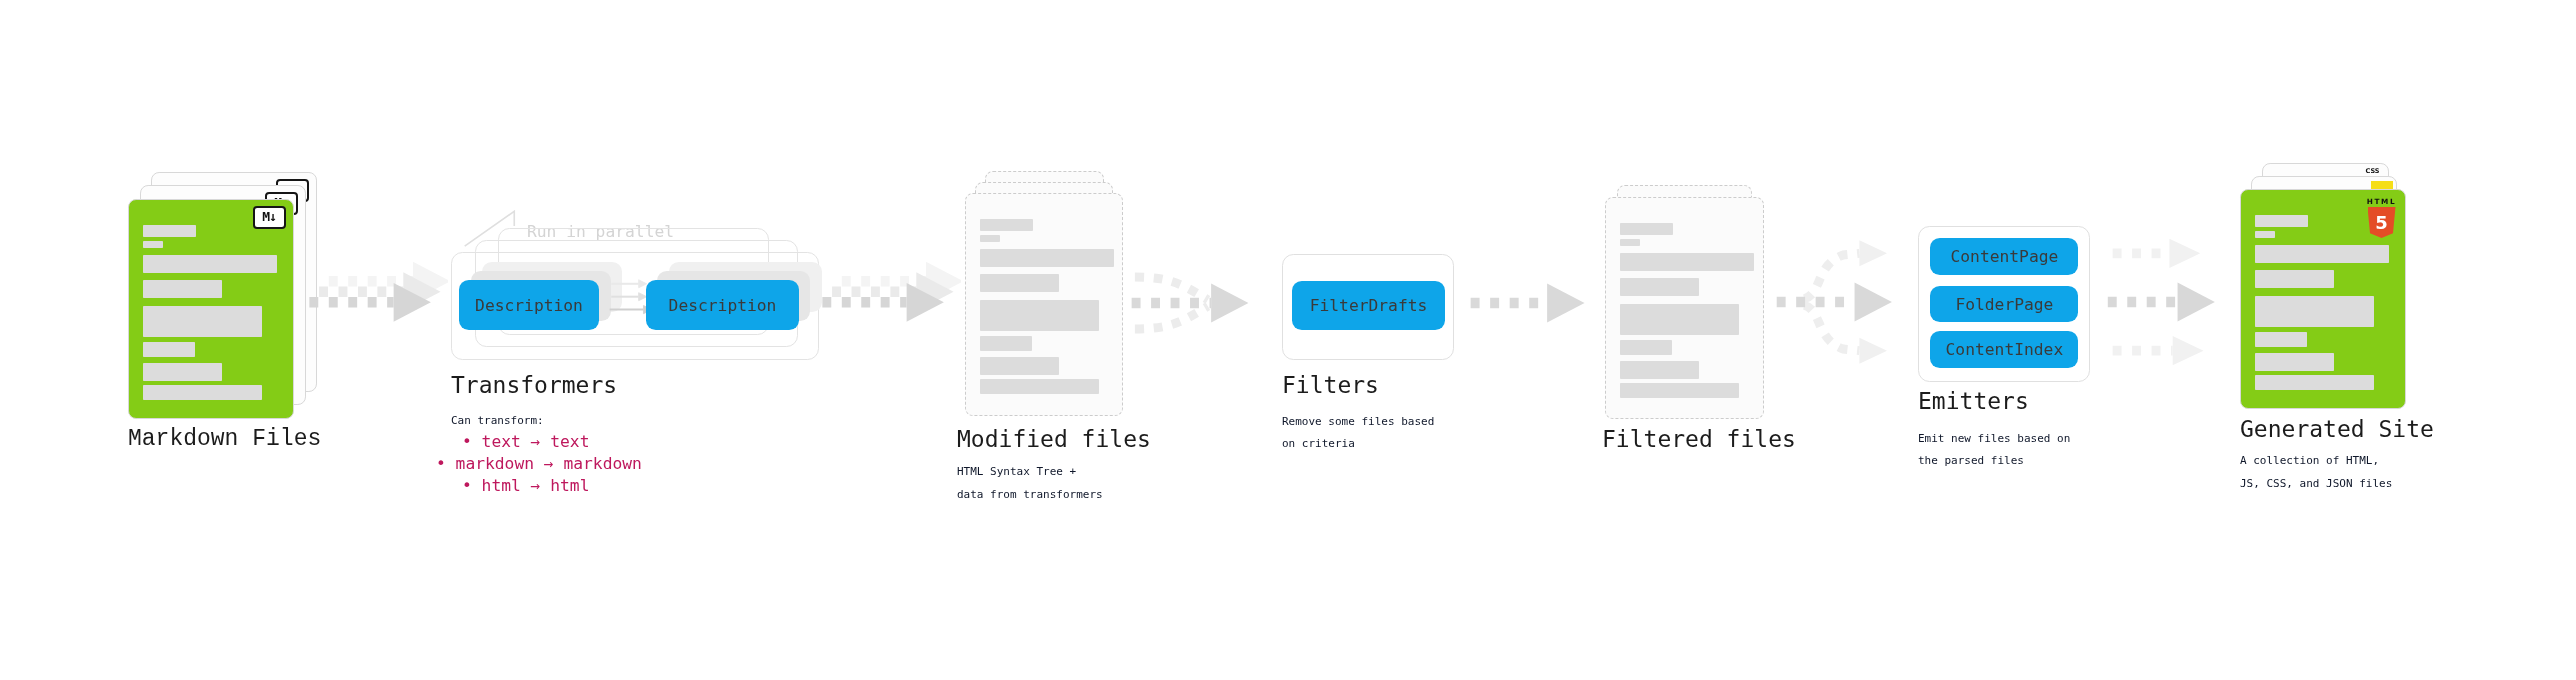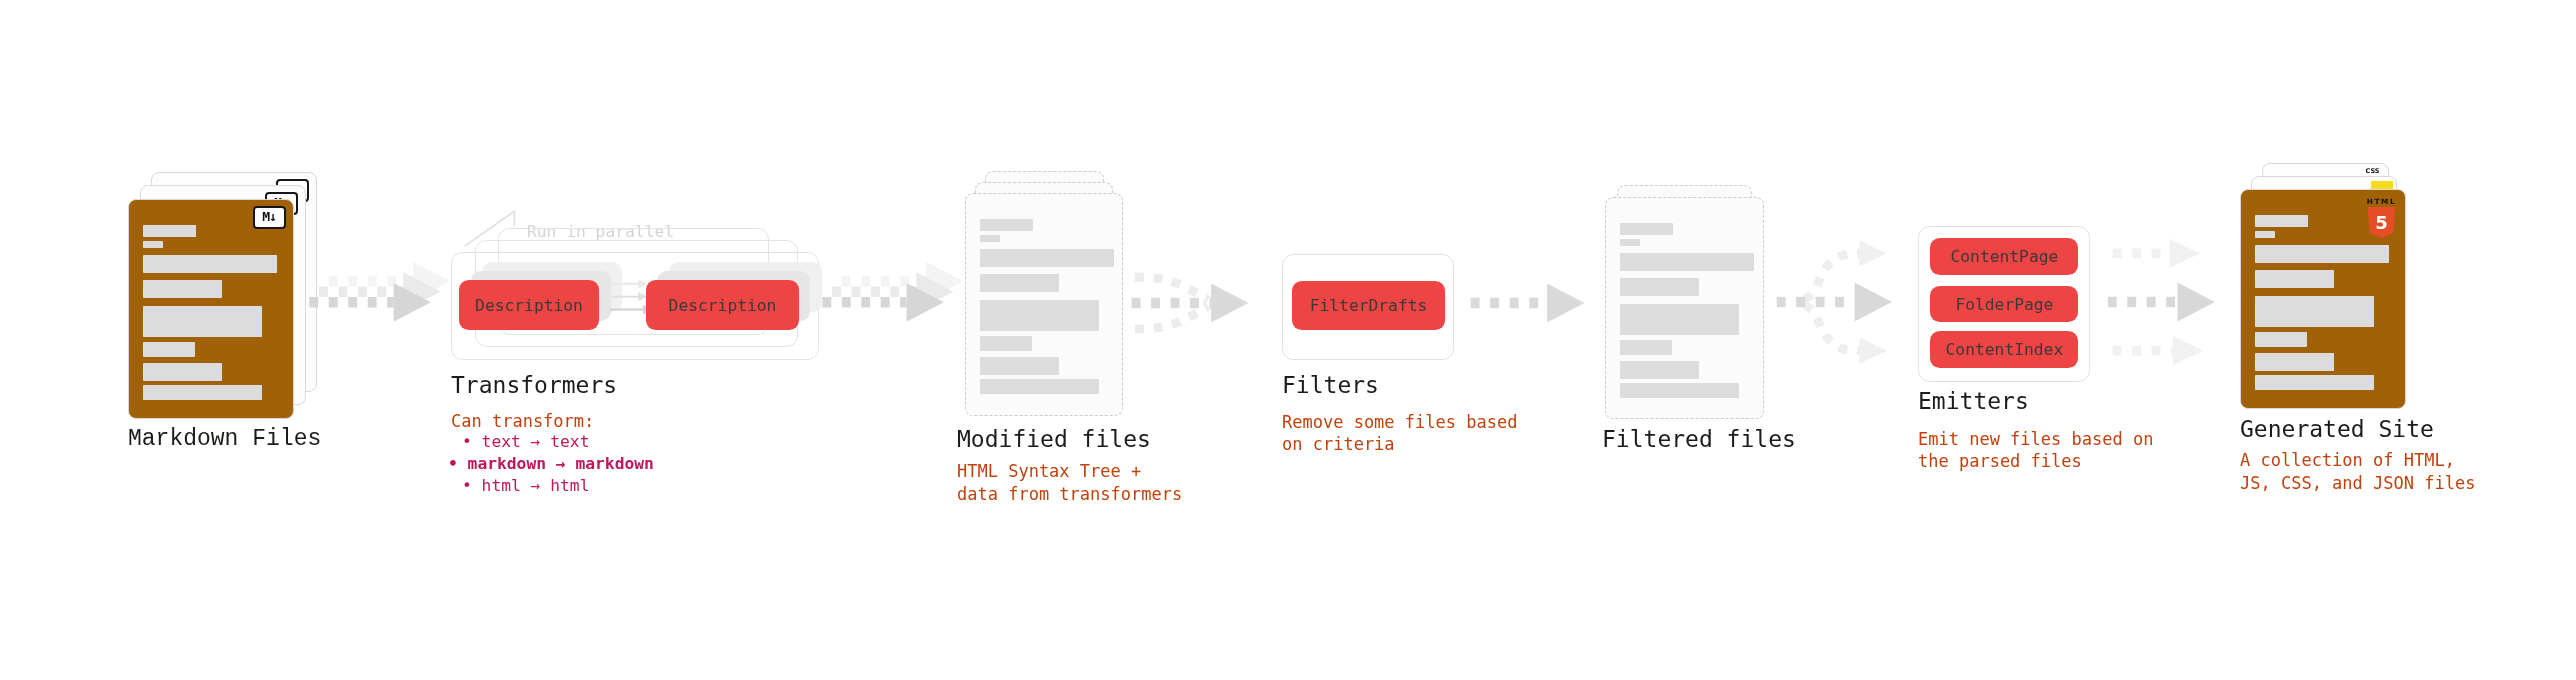--- a/index.html
+++ b/index.html
@@ -1,21 +1,21 @@
 <!DOCTYPE html>
 <html style="font-size:13px"><head>
 <meta charset="utf-8">
 <style>
   html,body{margin:0;padding:0;background:#fff;}
   .canvas{position:relative;width:2576px;height:681px;background:#ffffff;overflow:hidden;
           font-family:"DejaVu Sans Mono","Liberation Mono",monospace;color:#1a1a1a;}
   .abs{position:absolute;}
 
   
-  .doc-card{position:absolute;width:166px;height:220px;background:#a16207;
+  .doc-card{position:absolute;width:166px;height:220px;background:#84cc16;
             border:1.6px solid #d8d8d8;border-radius:8.1px;box-sizing:border-box;}
   .doc-card.blank{background:#fdfdfd;}
   .doc-card.dashed{background:#fbfbfb;border:1.6px dashed #cccccc;}
   .dashed-tab{position:absolute;background:#fbfbfb;border:1.6px dashed #cccccc;border-bottom:none;
               border-radius:8.1px 8.1px 0 0;box-sizing:border-box;}
   .doc-bars{position:absolute;left:0;top:0;right:0;bottom:0;}
   .doc-bar{position:absolute;left:14px;background:#dcdcdc;border-radius:0.8px;}
 
   
   .md-badge{position:absolute;top:5.7px;right:7.3px;width:33px;height:23px;background:#ffffff;
@@ -29,28 +29,28 @@
                 display:flex;align-items:center;justify-content:center;color:#fff;
                 font-size:18px;font-weight:bold;font-family:"DejaVu Sans","Liberation Sans",sans-serif;}
   .css-badge{position:absolute;right:5.7px;top:3.3px;width:19.5px;text-align:center;}
   .css-word{font-size:6.5px;font-weight:bold;color:#111;font-family:"DejaVu Sans","Liberation Sans",sans-serif;}
   .css-underline{height:2.4px;background:#2965f1;margin-top:0.8px;border-radius:0.8px;}
   .js-badge{position:absolute;right:3.3px;top:4.1px;width:22px;height:13px;background:#f5de19;}
 
   
   .outline-box{position:absolute;border:1.6px solid #e3e3e3;border-radius:11.4px;box-sizing:border-box;background:transparent;}
   .solid-box{position:absolute;border:1.6px solid #e0e0e0;border-radius:11.4px;box-sizing:border-box;background:#ffffff;}
-  .pill{position:absolute;background:#ef4444;border-radius:9.8px;display:flex;align-items:center;
+  .pill{position:absolute;background:#0ea5e9;border-radius:9.8px;display:flex;align-items:center;
         justify-content:center;font-size:16.3px;color:#3a3a3a;box-sizing:border-box;}
   .pill-echo1{background:#e6e6e6;}
   .pill-echo2{background:#f0f0f0;}
 
   
   .stage-label{position:absolute;font-size:23px;color:#1c1c1c;white-space:pre;}
-  .stage-desc{position:absolute;font-size:17px;color:#c2410c;white-space:pre;line-height:22px;}
+  .stage-desc{position:absolute;font-size:11px;color:#0f172a;white-space:pre;line-height:22px;}
   .bullet-line{position:absolute;font-size:16.3px;color:#be185d;white-space:pre;}
   .annotation{position:absolute;font-size:16.3px;color:#d4d4d4;white-space:pre;margin-top:21px;}
 </style>
 </head>
 <body>
 
 <div class="canvas">
 
   <div>
     <div class="doc-card blank" style="left:151px;top:172px;">
@@ -117,21 +117,21 @@
       </g>
     </svg>
 
     <div class="pill pill-echo2" style="left:669px;top:262px;width:153px;height:50px;"></div>
     <div class="pill pill-echo1" style="left:657px;top:271px;width:153px;height:50px;"></div>
     <div class="pill" style="left:646px;top:280px;width:153px;height:50px;">Description</div>
 
     <div class="stage-label" style="left:451px;top:372px;">Transformers</div>
     <div class="stage-desc" style="left:451px;top:410px;">Can transform:</div>
     <div class="bullet-line" style="left:462px;top:432px;">• text → text</div>
-    <div class="bullet-line" style="left:448px;top:454px;font-weight:bold;">• markdown → markdown</div>
+    <div class="bullet-line" style="left:436px;top:454px;">• markdown → markdown</div>
     <div class="bullet-line" style="left:462px;top:476px;">• html → html</div>
   </div>
 
   <svg class="abs" style="left:819px;top:244px;" width="142" height="81" viewBox="0 0 175 100">
     <g transform="translate(24,-26)">
       <line x1="4" y1="72" x2="108" y2="72" stroke="#f4f4f4" stroke-width="13" stroke-dasharray="11 13"></line>
       <polygon points="108,48 108,96 154,72" fill="#f4f4f4"></polygon>
     </g>
     <g transform="translate(12,-13)">
       <line x1="4" y1="72" x2="108" y2="72" stroke="#eaeaea" stroke-width="13" stroke-dasharray="11 13"></line>

